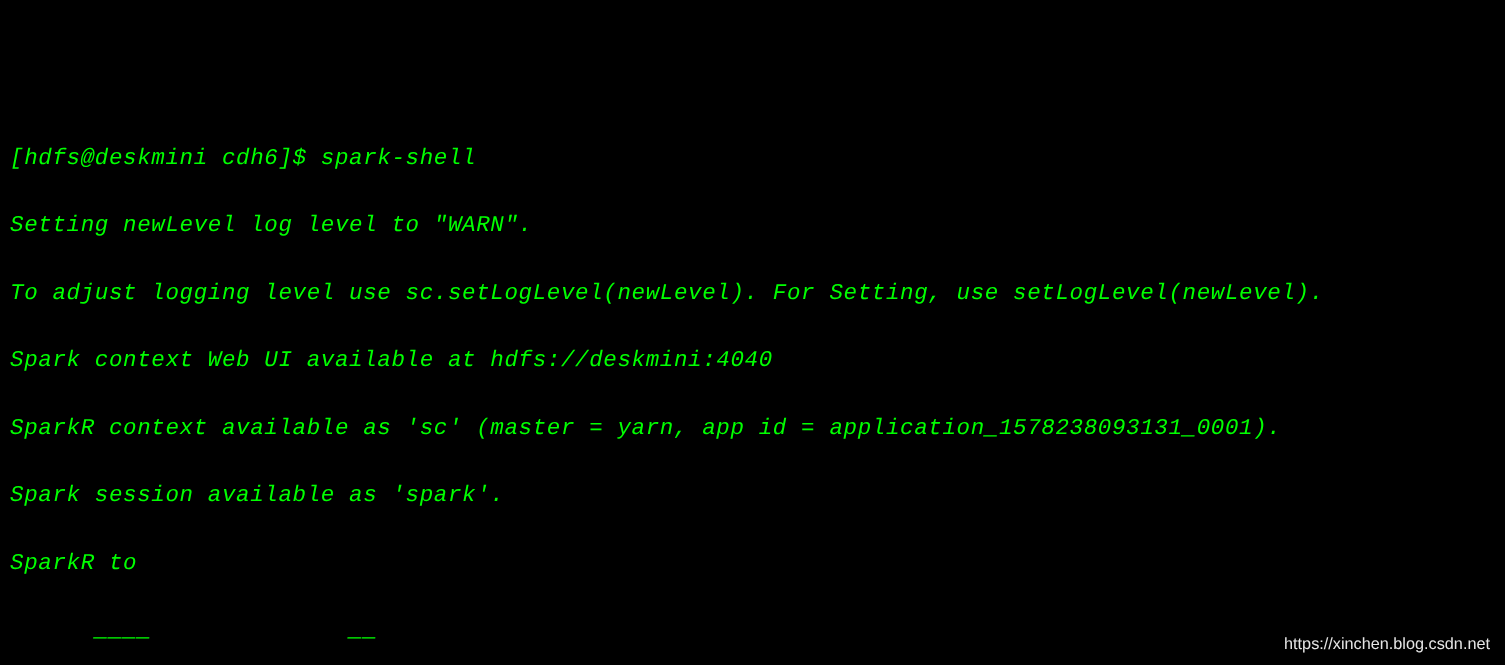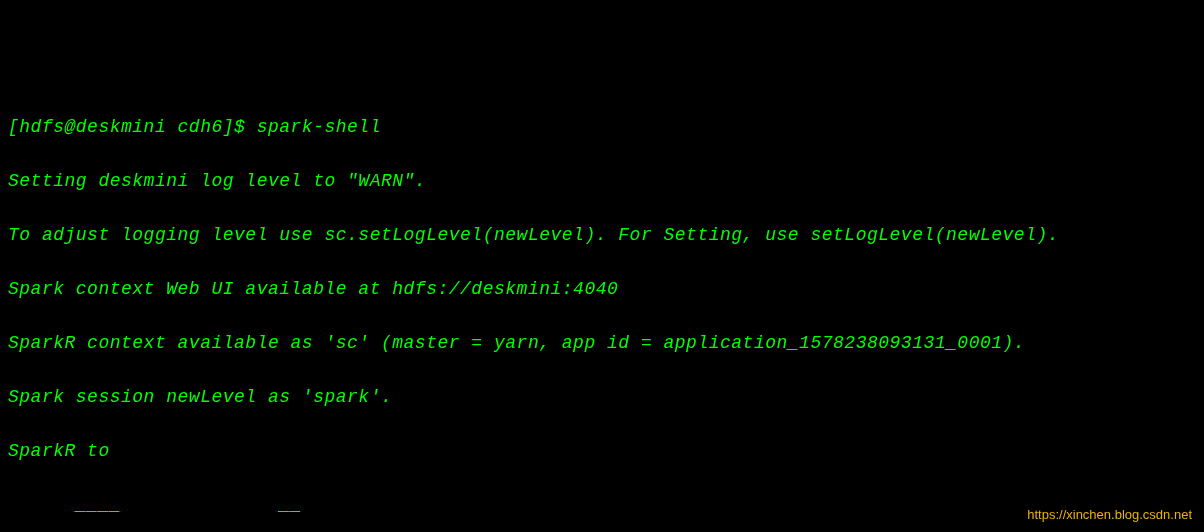--- a/index.html
+++ b/index.html
@@ -22,38 +22,38 @@
       letter-spacing: 0.5px;
     }
     .terminal-line {
       display: block;
       font-style: italic;
     }
     .watermark {
       position: absolute;
       bottom: 8px;
       right: 12px;
-      color: #eab308;
+      color: #e5e5e5;
       font-size: 13px;
       font-family: Arial, sans-serif;
       letter-spacing: 0;
       white-space: normal;
     }
   </style>
 </head>
 <body>
 
 
 
 <span class="terminal-line"><span>[hdfs@deskmini cdh6]$ </span><span>spark-shell</span></span>
-<span class="terminal-line">Setting deskmini log level to "WARN".</span>
+<span class="terminal-line">Setting newLevel log level to "WARN".</span>
 <span class="terminal-line">To adjust logging level use sc.setLogLevel(newLevel). For Setting, use setLogLevel(newLevel).</span>
 <span class="terminal-line">Spark context Web UI available at hdfs://deskmini:4040</span>
 <span class="terminal-line">SparkR context available as 'sc' (master = yarn, app id = application_1578238093131_0001).</span>
-<span class="terminal-line">Spark session newLevel as 'spark'.</span>
+<span class="terminal-line">Spark session available as 'spark'.</span>
 <span class="terminal-line">SparkR to</span>
 <span class="terminal-line">      ____              __</span>
 
 
 
 
 
 
 
 

